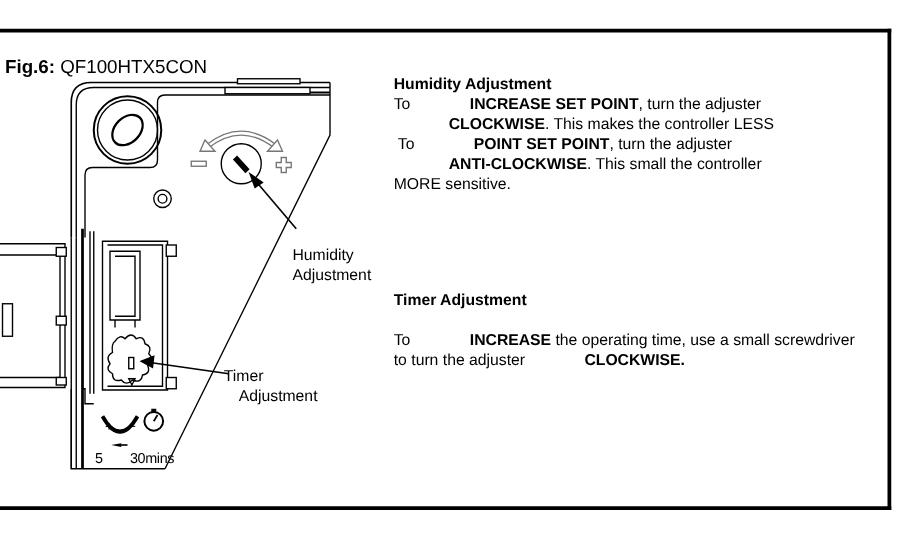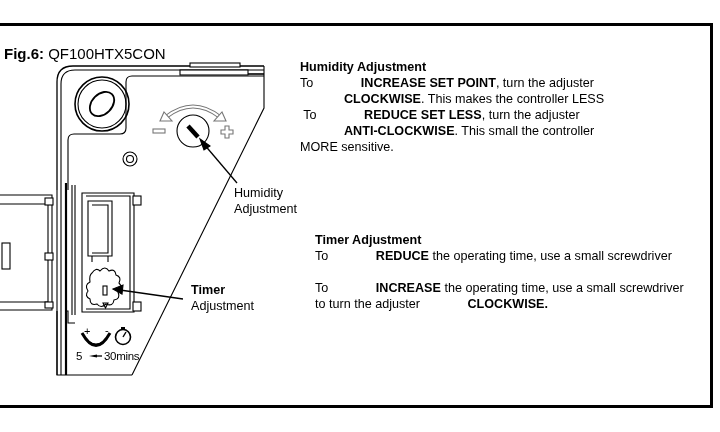--- a/index.html
+++ b/index.html
@@ -6,21 +6,21 @@
     body { width:720px; height:432px; position:relative; overflow:hidden;
            font-family:"Liberation Sans", sans-serif; color:#000; }
     .frame { position:absolute; left:-4px; top:23px; width:714px; height:379px;
              border:3px solid #000; border-left:none; box-sizing:content-box; }
     .title { position:absolute; left:4px; top:30px; font-size:15px; line-height:18px; white-space:nowrap;margin-top:15px; }
     .title b { font-weight:bold; }
     .drawing { position:absolute; left:0; top:0; width:320px; height:400px; }
     .txt { position:absolute; font-size:12.6px; line-height:16px; white-space:nowrap; }
     .txt b { font-weight:bold;margin-left:44px; }
     .heading { font-weight:bold; }
-    .lbl { position:absolute; font-size:12.6px; line-height:15px; white-space:nowrap; }
+    .lbl { position:absolute; font-size:12.6px; line-height:15px; white-space:nowrap;margin-top:11px; }
   </style>
 </head>
 <body>
 
 <div class="frame"></div>
 
 <div class="title">
   <b>Fig.6:</b>
   <span>QF100HTX5CON</span>
 </div>
@@ -106,31 +106,30 @@
   </g>
 </svg>
 
 <span class="lbl" style="left:84px;top:324px;font-size:11px;">+</span>
 <span class="lbl" style="left:105px;top:323px;font-size:11px;">-</span>
 <span class="lbl" style="left:76px;top:349px;font-size:11.5px;">5</span>
 <span class="lbl" style="left:104px;top:349px;font-size:11.5px;letter-spacing:-0.3px;text-align:right;">30mins</span>
 
 <span class="lbl" style="left:234px;top:186px;">Humidity</span>
 <span class="lbl" style="left:234px;top:202px;">Adjustment</span>
-<span class="lbl" style="left:191px;top:283px;font-weight:bold;">Timer</span>
+<span class="lbl" style="left:179px;top:283px;">Timer</span>
 <span class="lbl" style="left:191px;top:299px;">Adjustment</span>
 
-<div class="txt" style="left:300px;top:59px;">
+<div class="txt" style="left:315px;top:59px;">
   <div class="heading">Humidity Adjustment</div>
   <div><span>To </span><b>INCREASE SET POINT</b><span>, turn the adjuster</span></div>
   <div><b>CLOCKWISE</b><span>. This makes the controller LESS</span></div>
-  <div style="white-space:pre"><span> To </span><b>REDUCE SET LESS</b><span>, turn the adjuster</span></div>
+  <div style="white-space:pre"><span> To </span><b>POINT SET POINT</b><span>, turn the adjuster</span></div>
   <div><b>ANTI-CLOCKWISE</b><span>. This small the controller</span></div>
   <div>MORE sensitive.</div>
 </div>
 
 <div class="txt" style="left:315px;top:232px;">
   <div class="heading">Timer Adjustment</div>
-  <div><span>To </span><b>REDUCE</b><span> the operating time, use a small screwdriver</span></div>
   <div style="height:16px"></div>
   <div><span>To </span><b>INCREASE</b><span> the operating time, use a small screwdriver</span></div>
   <div style="white-space:pre"><span>to turn the adjuster </span><b>CLOCKWISE.</b></div>
 </div>
 
 </body></html>

